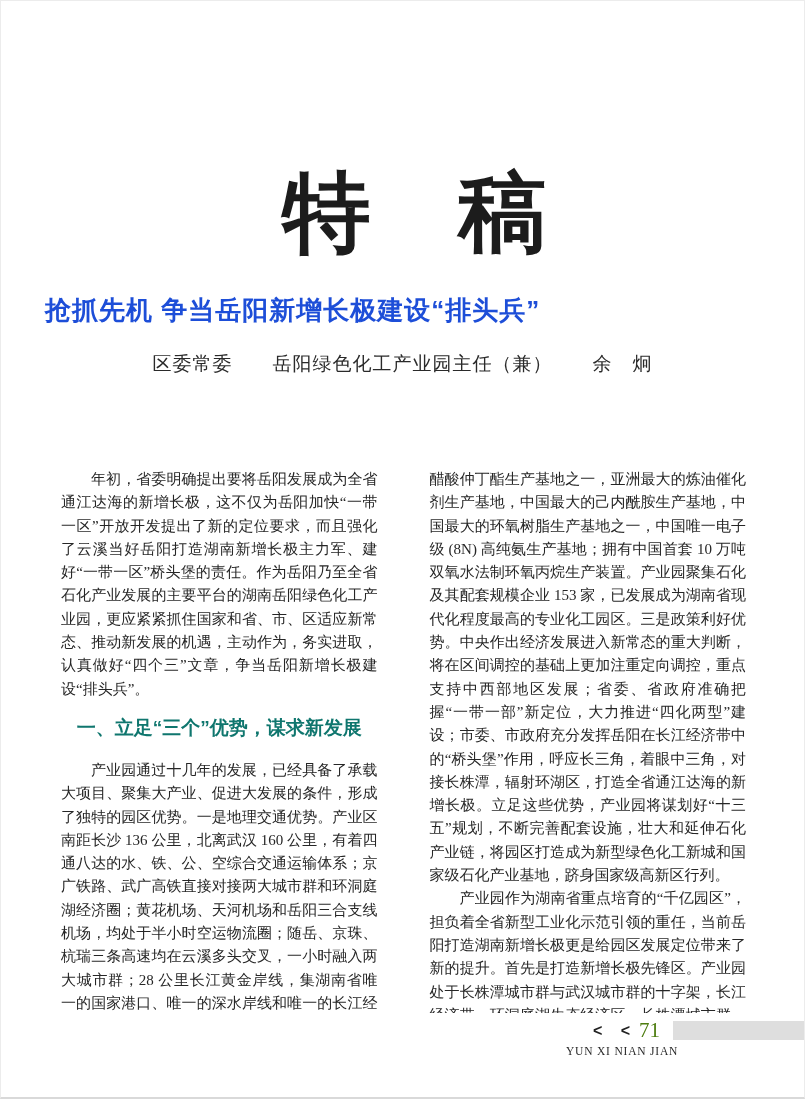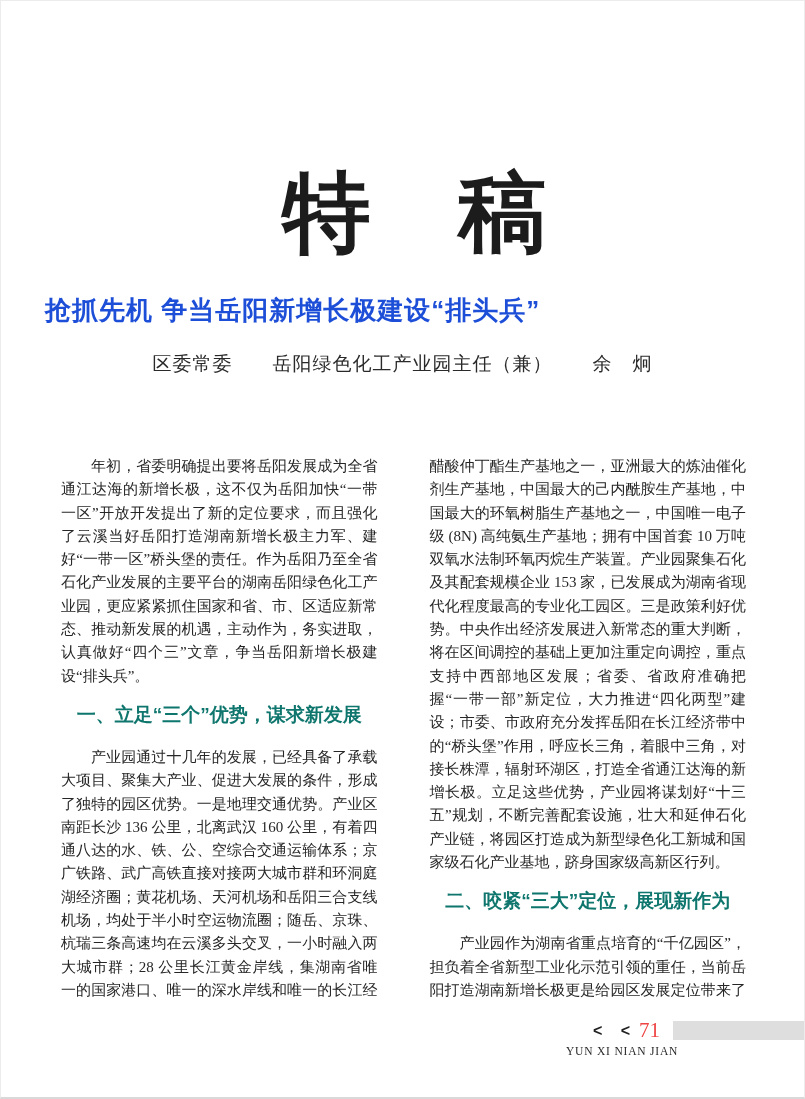--- a/index.html
+++ b/index.html
@@ -54,21 +54,21 @@
     width: 100%;
     text-align: center;
     font-family: "Liberation Serif", "DejaVu Serif", serif;
     font-size: 19px;
     color: #2a2a2a;
     letter-spacing: 1px;
     margin-top: 12px;
   }
   .columns {
     position: absolute;
-    top: 454px;
+    top: 467px;
     left: 60px;
     width: 685px;
     height: 545px;
     display: flex;
     gap: 52px;
     overflow: hidden;
   }
   .col {
     flex: 1 1 0;
     min-width: 0;
@@ -101,21 +101,21 @@
     font-weight: 700;
     color: #222;
     letter-spacing: 7px;
   }
   .footer-pagenum {
     position: absolute;
     top: 1017px;
     left: 638px;
     font-family: "Liberation Serif", "DejaVu Serif", serif;
     font-size: 21px;
-    color: #ef4444;
+    color: #4d7c0f;
   }
   .footer-bar {
     position: absolute;
     top: 1020px;
     left: 672px;
     right: 0;
     height: 19px;
     background: #dedede;
   }
   .footer-journal {
@@ -143,21 +143,20 @@
   <div class="columns">
 
     <div class="col">
       <p class="para indent">年初，省委明确提出要将岳阳发展成为全省通江达海的新增长极，这不仅为岳阳加快“一带一区”开放开发提出了新的定位要求，而且强化了云溪当好岳阳打造湖南新增长极主力军、建好“一带一区”桥头堡的责任。作为岳阳乃至全省石化产业发展的主要平台的湖南岳阳绿色化工产业园，更应紧紧抓住国家和省、市、区适应新常态、推动新发展的机遇，主动作为，务实进取，认真做好“四个三”文章，争当岳阳新增长极建设“排头兵”。</p>
       <h3 class="col-heading">一、立足“三个”优势，谋求新发展</h3>
       <p class="para indent">产业园通过十几年的发展，已经具备了承载大项目、聚集大产业、促进大发展的条件，形成了独特的园区优势。一是地理交通优势。产业区南距长沙 136 公里，北离武汉 160 公里，有着四通八达的水、铁、公、空综合交通运输体系；京广铁路、武广高铁直接对接两大城市群和环洞庭湖经济圈；黄花机场、天河机场和岳阳三合支线机场，均处于半小时空运物流圈；随岳、京珠、杭瑞三条高速均在云溪多头交叉，一小时融入两大城市群；28 公里长江黄金岸线，集湖南省唯一的国家港口、唯一的深水岸线和唯一的长江经济带融入点。二是产业发展优势。产业园年原油加工能力达 1000 万吨，拥有 100 多个产品，200 多个牌号，是全球最大的锂系聚合物生产研发基地，全球最大的</p>
     </div>
 
     <div class="col">
       <p class="para">醋酸仲丁酯生产基地之一，亚洲最大的炼油催化剂生产基地，中国最大的己内酰胺生产基地，中国最大的环氧树脂生产基地之一，中国唯一电子级 (8N) 高纯氨生产基地；拥有中国首套 10 万吨双氧水法制环氧丙烷生产装置。产业园聚集石化及其配套规模企业 153 家，已发展成为湖南省现代化程度最高的专业化工园区。三是政策利好优势。中央作出经济发展进入新常态的重大判断，将在区间调控的基础上更加注重定向调控，重点支持中西部地区发展；省委、省政府准确把握“一带一部”新定位，大力推进“四化两型”建设；市委、市政府充分发挥岳阳在长江经济带中的“桥头堡”作用，呼应长三角，着眼中三角，对接长株潭，辐射环湖区，打造全省通江达海的新增长极。立足这些优势，产业园将谋划好“十三五”规划，不断完善配套设施，壮大和延伸石化产业链，将园区打造成为新型绿色化工新城和国家级石化产业基地，跻身国家级高新区行列。</p>
-      <h3 class="col-heading">二、咬紧“三大”定位，展现新作为</h3>
       <p class="para indent">产业园作为湖南省重点培育的“千亿园区”，担负着全省新型工业化示范引领的重任，当前岳阳打造湖南新增长极更是给园区发展定位带来了新的提升。首先是打造新增长极先锋区。产业园处于长株潭城市群与武汉城市群的十字架，长江经济带、环洞庭湖生态经济区、长株潭城市群、武汉城市群四大国家战略，在这里形成覆盖、</p>
     </div>
 
   </div>
 
   <span class="footer-marks">&lt; &lt;</span>
 
   <span class="footer-pagenum">71</span>
 
   <div class="footer-bar"></div>

